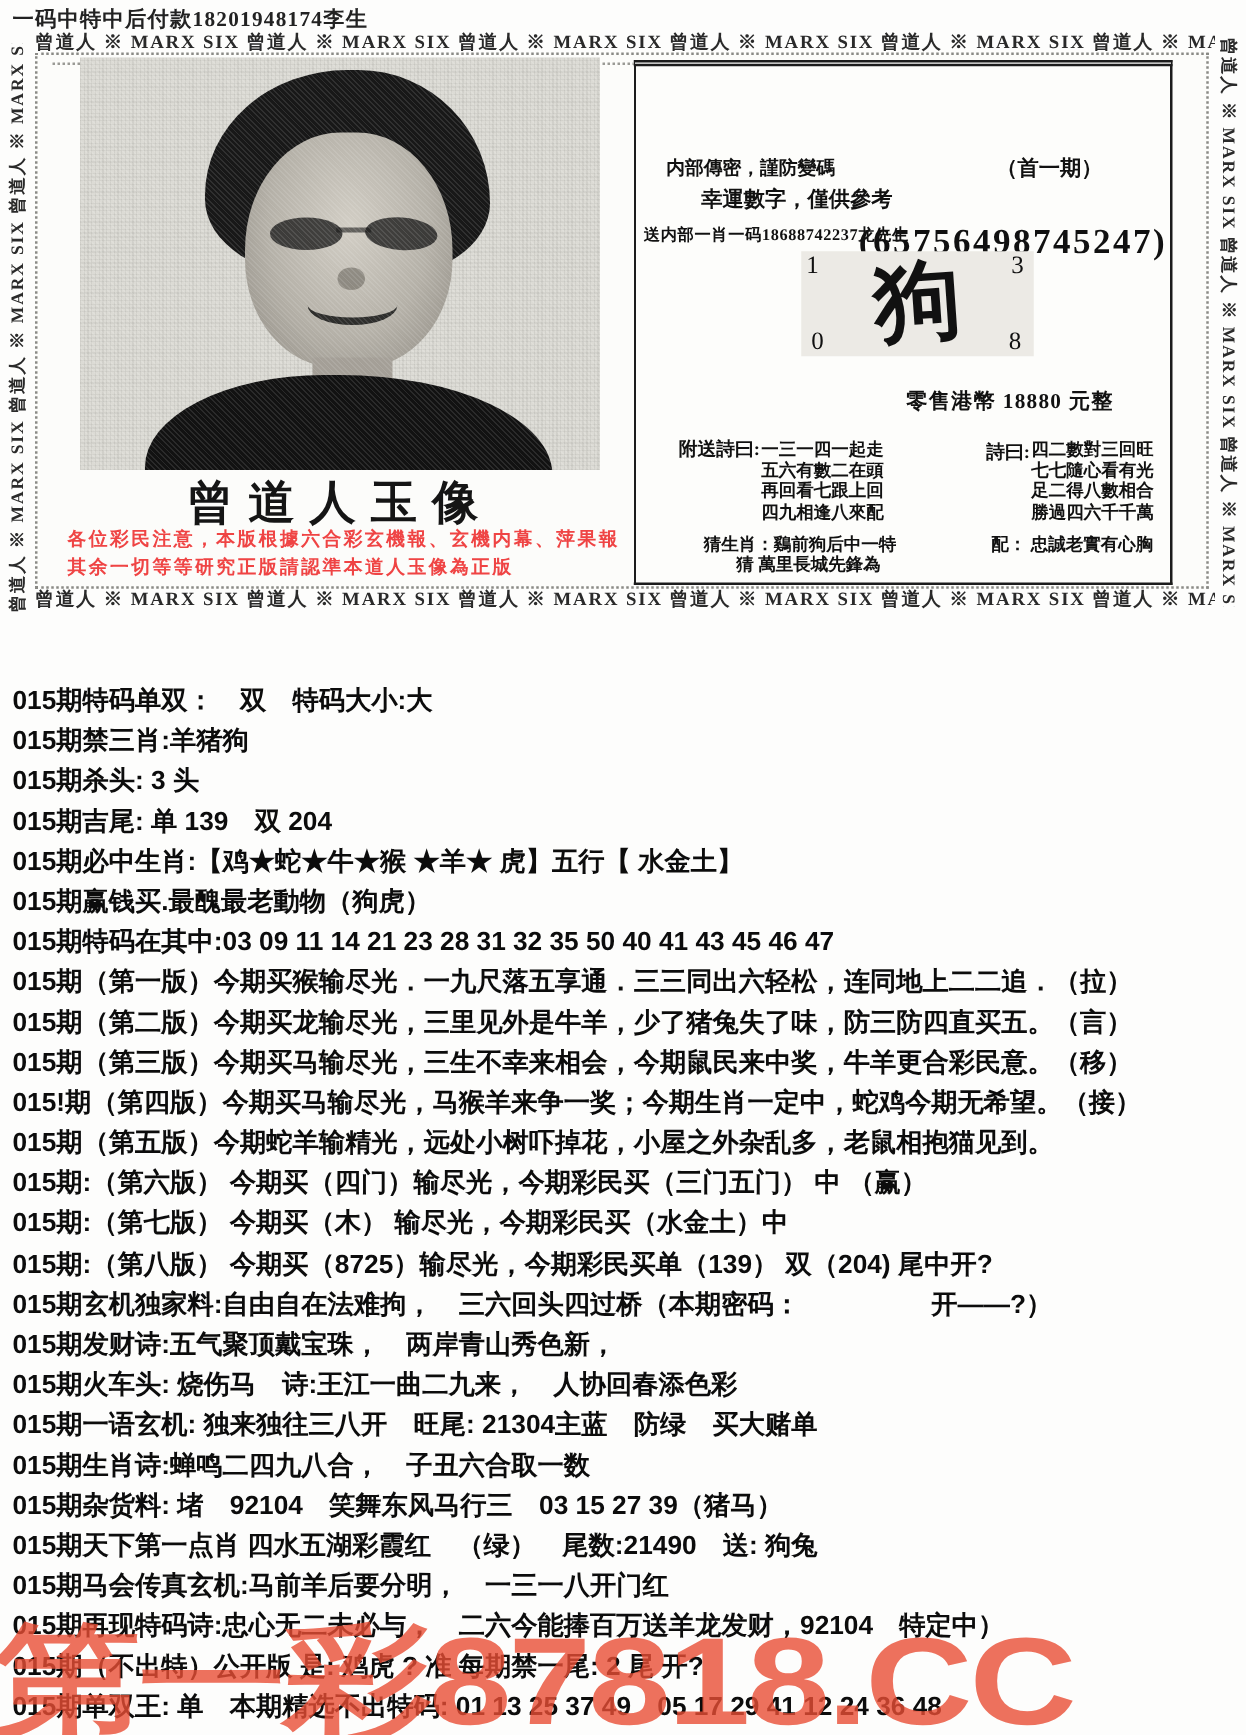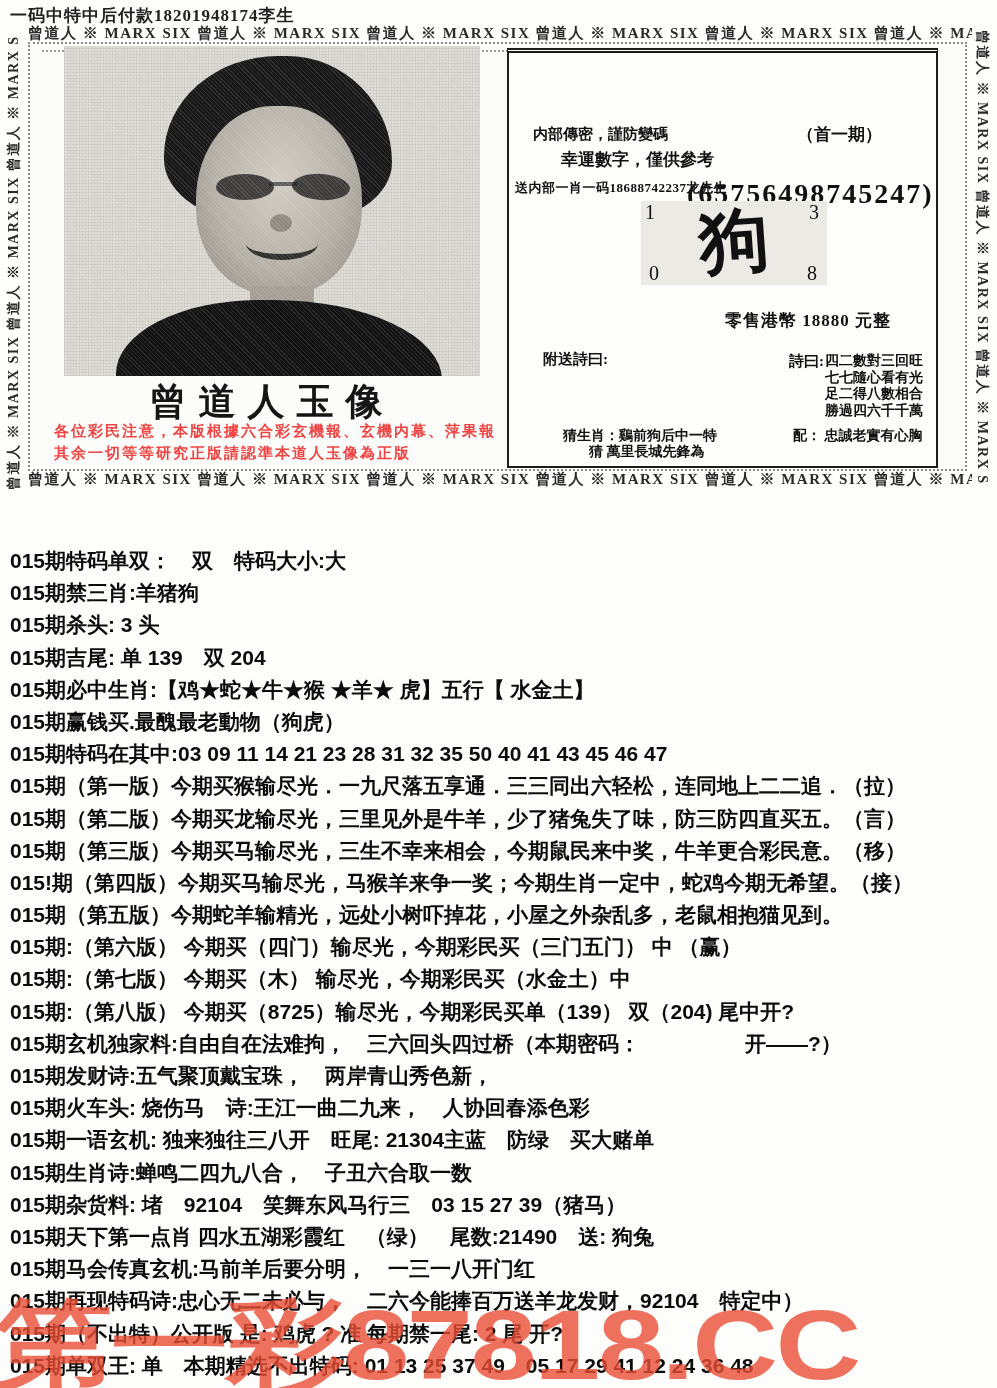--- a/index.html
+++ b/index.html
@@ -142,20 +142,26 @@
         <span class="d d-tl">1</span>
         <span class="d d-tr">3</span>
         <span class="d d-bl">0</span>
         <span class="d d-br">8</span>
         <span class="gou">狗</span>
       </div>
 
       <div class="price">零售港幣 18880 元整</div>
 
       <div class="poem-label plabelL">附送詩曰:</div>
+      <div class="poem-list poemL">
+          <div>一三一四一起走</div>
+          <div>五六有數二在頭</div>
+          <div>再回看七跟上回</div>
+          <div>四九相逢八來配</div>
+        </div>
       <div class="gline guess1">猜生肖：鷄前狗后中一特</div>
       <div class="gline guess2">猜 萬里長城先鋒為</div>
 
       <div class="poem-label plabelR">詩曰:</div>
       <div class="poem-list poemR">
           <div>四二數對三回旺</div>
           <div>七七隨心看有光</div>
           <div>足二得八數相合</div>
           <div>勝過四六千千萬</div>
         </div>

